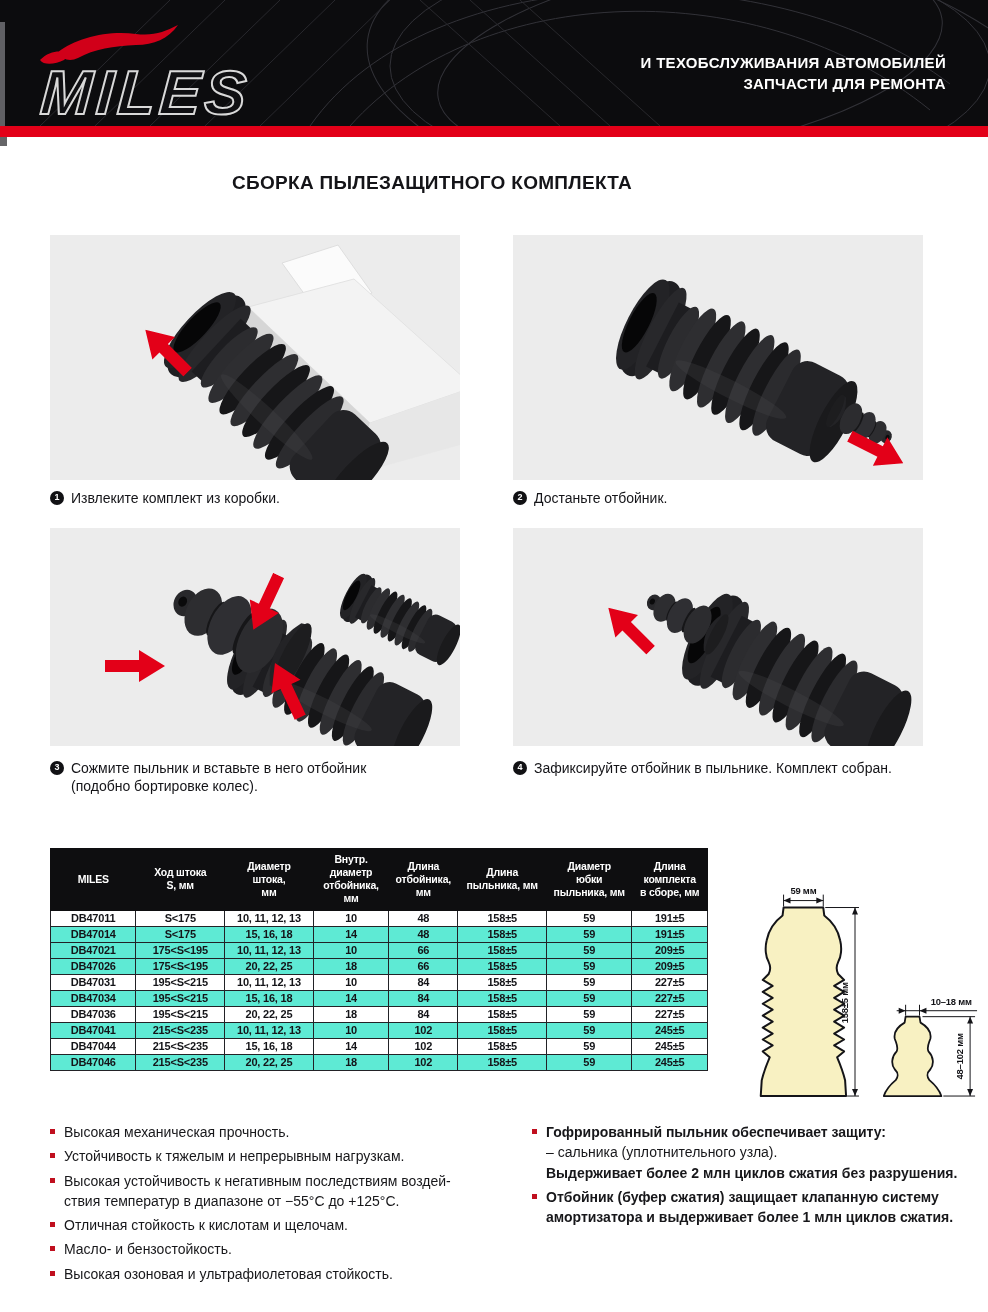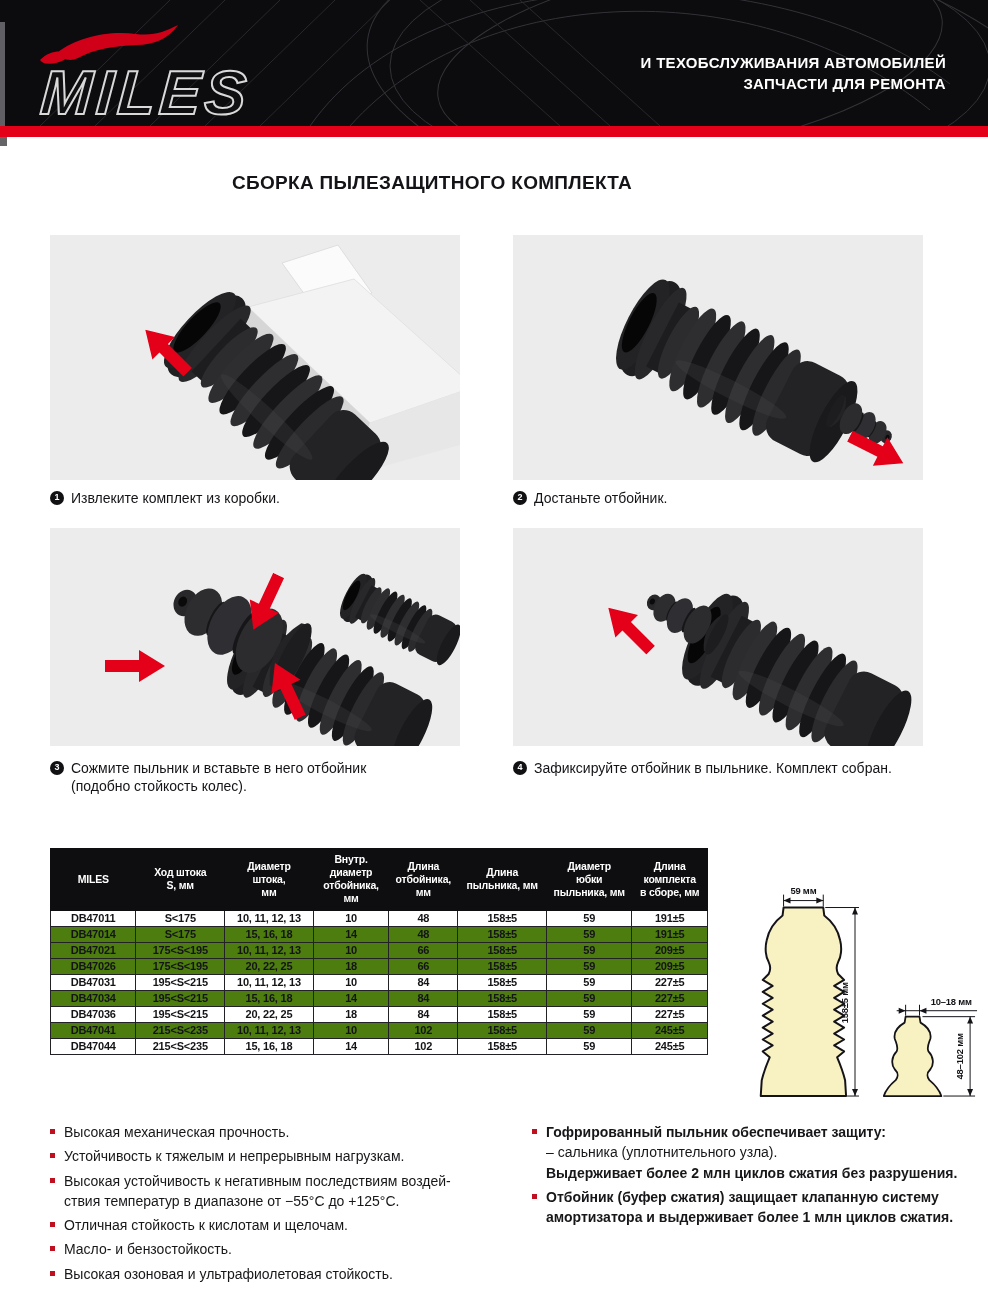--- a/index.html
+++ b/index.html
@@ -37,21 +37,21 @@
          display:inline-flex;align-items:center;justify-content:center;font-size:9px;font-weight:700;}
   .cap-text{white-space:pre-line;}
 
   
   .spec-table{position:absolute;left:50px;top:848px;width:658px;border-collapse:collapse;
               font-size:11px;letter-spacing:-0.2px;}
   .spec-table th{background:#0e0e10;color:#fff;font-weight:600;font-size:10.5px;line-height:1.25;
                  border:1px solid #0e0e10;padding:4px 2px;white-space:pre-line;vertical-align:middle;height:48px;}
   .spec-table td{border:1px solid #222226;text-align:center;font-weight:700;color:#141418;
                  padding:0 2px;height:15px;}
-  .spec-table tr.alt td{background:#4d7c0f;}
+  .spec-table tr.alt td{background:#5eead4;}
   .spec-table col.c0{width:13%}.spec-table col.c1{width:13.5%}.spec-table col.c2{width:13.5%}
   .spec-table col.c3{width:11.5%}.spec-table col.c4{width:10.5%}.spec-table col.c5{width:13.5%}
   .spec-table col.c6{width:13%}.spec-table col.c7{width:11.5%}
 
   
   .diagram{position:absolute;left:728px;top:846px;width:256px;height:256px;}
 
   
   .features{position:absolute;left:50px;top:1122px;width:452px;}
   .prot{position:absolute;left:532px;top:1122px;width:462px;}
@@ -213,21 +213,21 @@
       <g transform="translate(125,135) rotate(225)">
         <use href="#sym-arrow" width="60" height="36"></use>
       </g>
     </svg>
   </div>
 
   <div class="caption" id="cap3">
     <div class="row">
       <span class="badge">3</span>
       <span class="cap-text">Сожмите пыльник и вставьте в него отбойник
-(подобно стойкость колес).</span>
+(подобно бортировке колес).</span>
     </div>
   </div>
   <div class="caption" id="cap4">
     <div class="row">
       <span class="badge">4</span>
       <span class="cap-text">Зафиксируйте отбойник в пыльнике. Комплект собран.</span>
     </div>
   </div>
 
   <table class="spec-table">
@@ -350,20 +350,30 @@
         <tr>
           <td>DB47044</td>
           <td>215&lt;S&lt;235</td>
           <td>15, 16, 18</td>
           <td>14</td>
           <td>102</td>
           <td>158±5</td>
           <td>59</td>
           <td>245±5</td>
         </tr>
+        <tr class="alt">
+          <td>DB47046</td>
+          <td>215&lt;S&lt;235</td>
+          <td>20, 22, 25</td>
+          <td>18</td>
+          <td>102</td>
+          <td>158±5</td>
+          <td>59</td>
+          <td>245±5</td>
+        </tr>
       </tbody>
   </table>
 
   <svg class="diagram" viewBox="0 0 250 258">
 
     <path d="M52,62 L92,62 L93,70 C101,76 107,85 109,95 C111,103 110,112 107,117 C105,121 105,125 107,129
          L113,135 L103,141 L113,147 L103,153 L113,159 L103,165 L113,171 L103,177 L113,183 L103,189 L113,195 L103,201 L113,207 L106,213
          C109,220 112,228 114,236 L115,252 L29,252 L30,236 C32,228 35,220 38,213
          L31,207 L41,201 L31,195 L41,189 L31,183 L41,177 L31,171 L41,165 L31,159 L41,153 L31,147 L41,141 L31,135 L37,129
          C39,125 39,121 37,117 C34,112 33,103 35,95 C37,85 43,76 51,70 Z" fill="#f8f1c2" stroke="#141418" stroke-width="2" stroke-linejoin="round"></path>

